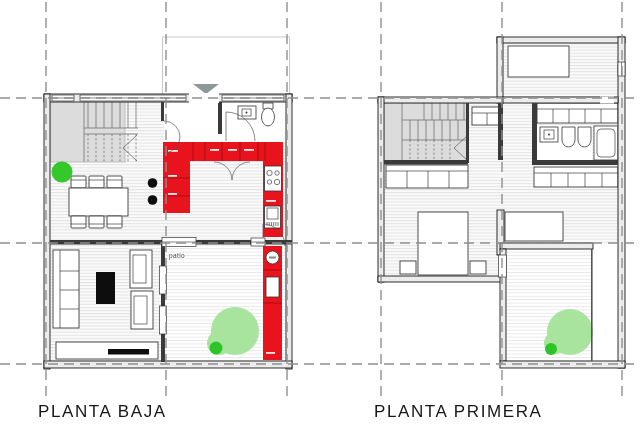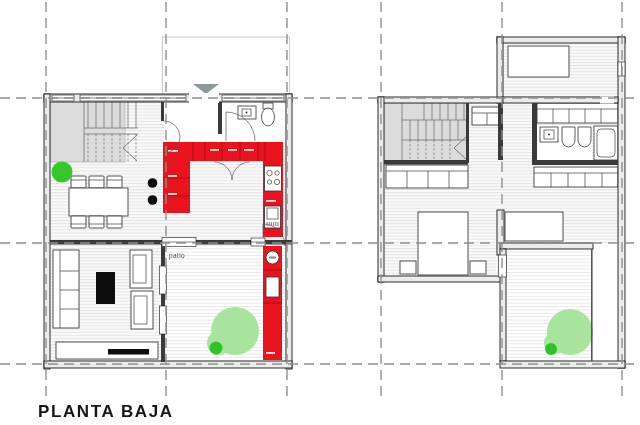--- a/index.html
+++ b/index.html
@@ -1,19 +1,19 @@
 <!DOCTYPE html>
 <html style="--background: #ffffff; --kitchen-red: #e8131c; --kitchen-red-dark: #9e0b10; --tree-canopy-green: #a8e49e; --tree-trunk-green: #2ec428; --plant-green: #35c82b; --stair-gray: #dcdcdc; --wall-fill: #ececec; --wall-line: #1a1a1a; --partition-dark: #3a3a3a; --grid-gray: #8f8f8f; --canopy-line: #c9c9c9; --entrance-arrow-gray: #8f9898; --furniture-line: #3c3c3c;"><head>
 <meta charset="utf-8">
 <style>
   html,body{margin:0;padding:0;background:#fff;}
   .canvas{position:relative;width:640px;height:425px;background:var(--background,#fff);overflow:hidden;
           font-family:"Liberation Sans",sans-serif;}
   .canvas svg{position:absolute;left:0;top:0;}
-  .plan-title{position:absolute;top:402px;font-size:17px;font-weight:700;letter-spacing:1.6px;color:#161616;}
+  .plan-title{position:absolute;top:402px;font-size:17px;font-weight:400;letter-spacing:1.6px;color:#161616;}
   .room-label{font-family:"Liberation Sans",sans-serif;font-size:6.5px;fill:#4a4a4a;letter-spacing:.4px;}
   
   .wall{fill:var(--wall-fill,#ececec);stroke:var(--wall-line,#1a1a1a);stroke-width:.9;}
   .pwall{fill:var(--partition-dark,#3a3a3a);}
   .furn{fill:#fff;stroke:var(--furniture-line,#3c3c3c);stroke-width:.9;}
   .furnln{fill:none;stroke:var(--furniture-line,#3c3c3c);stroke-width:.7;}
   .red{fill:var(--kitchen-red,#e8131c);}
   .redln{fill:none;stroke:var(--kitchen-red-dark,#9e0b10);stroke-width:.8;}
   .white-fix{fill:#fff;stroke:#333;stroke-width:.8;}
   .win{fill:#fff;stroke:#333;stroke-width:.7;}
@@ -281,13 +281,14 @@
     <path d="M381 2V397"></path>
     <path d="M502 2V397"></path>
     <path d="M622 2V397"></path>
     <path d="M0 98H640"></path>
     <path d="M0 243H640"></path>
     <path d="M0 364H640"></path>
   </g>
 </svg>
 
 <div class="plan-title" style="left:38px">PLANTA BAJA</div>
+<div class="plan-title" style="left:374px">PLANTA PRIMERA</div>
 </div>
 
 </body></html>

